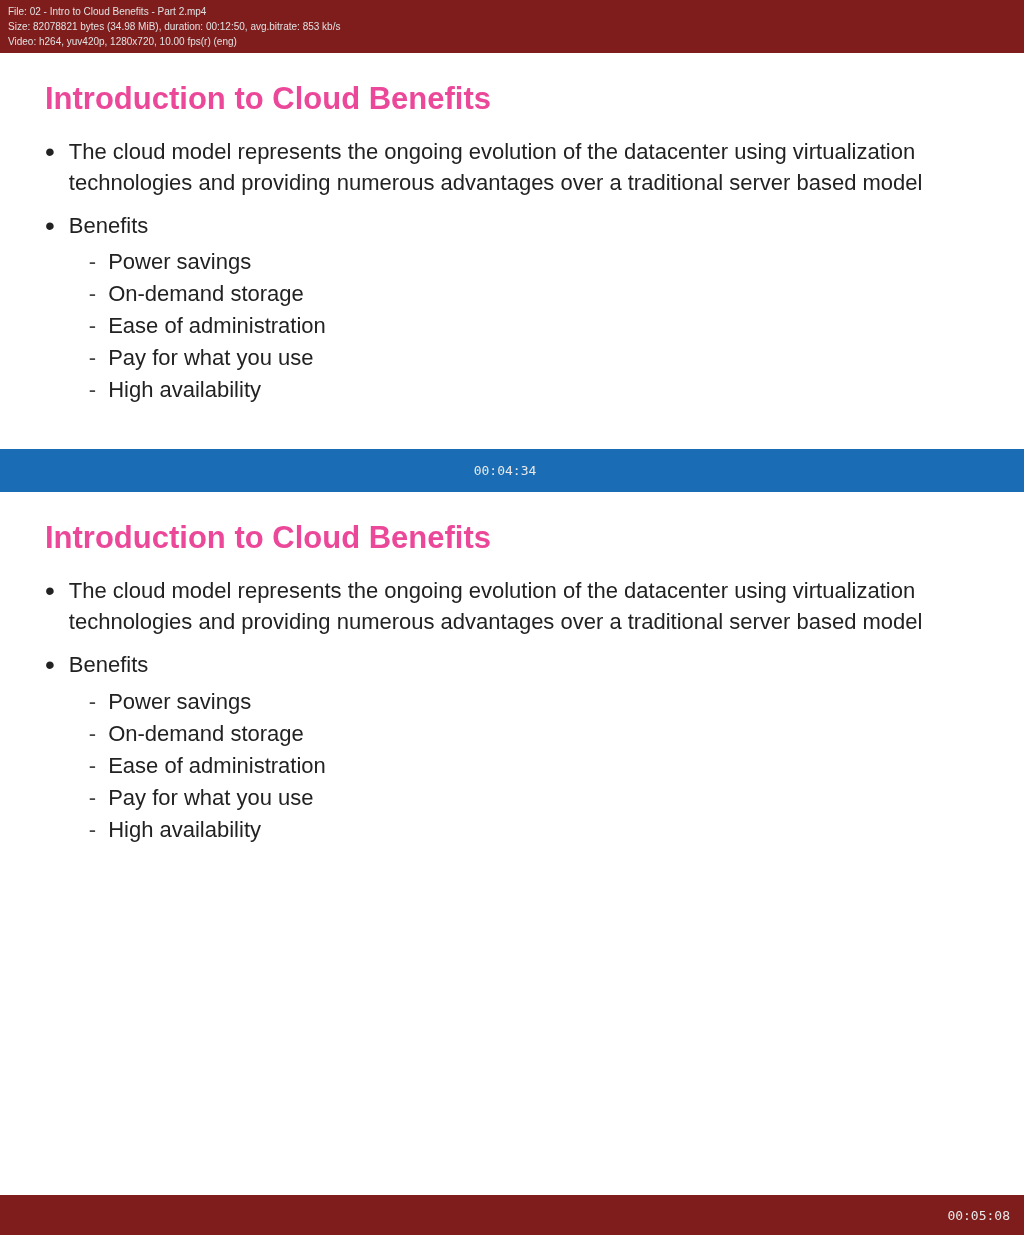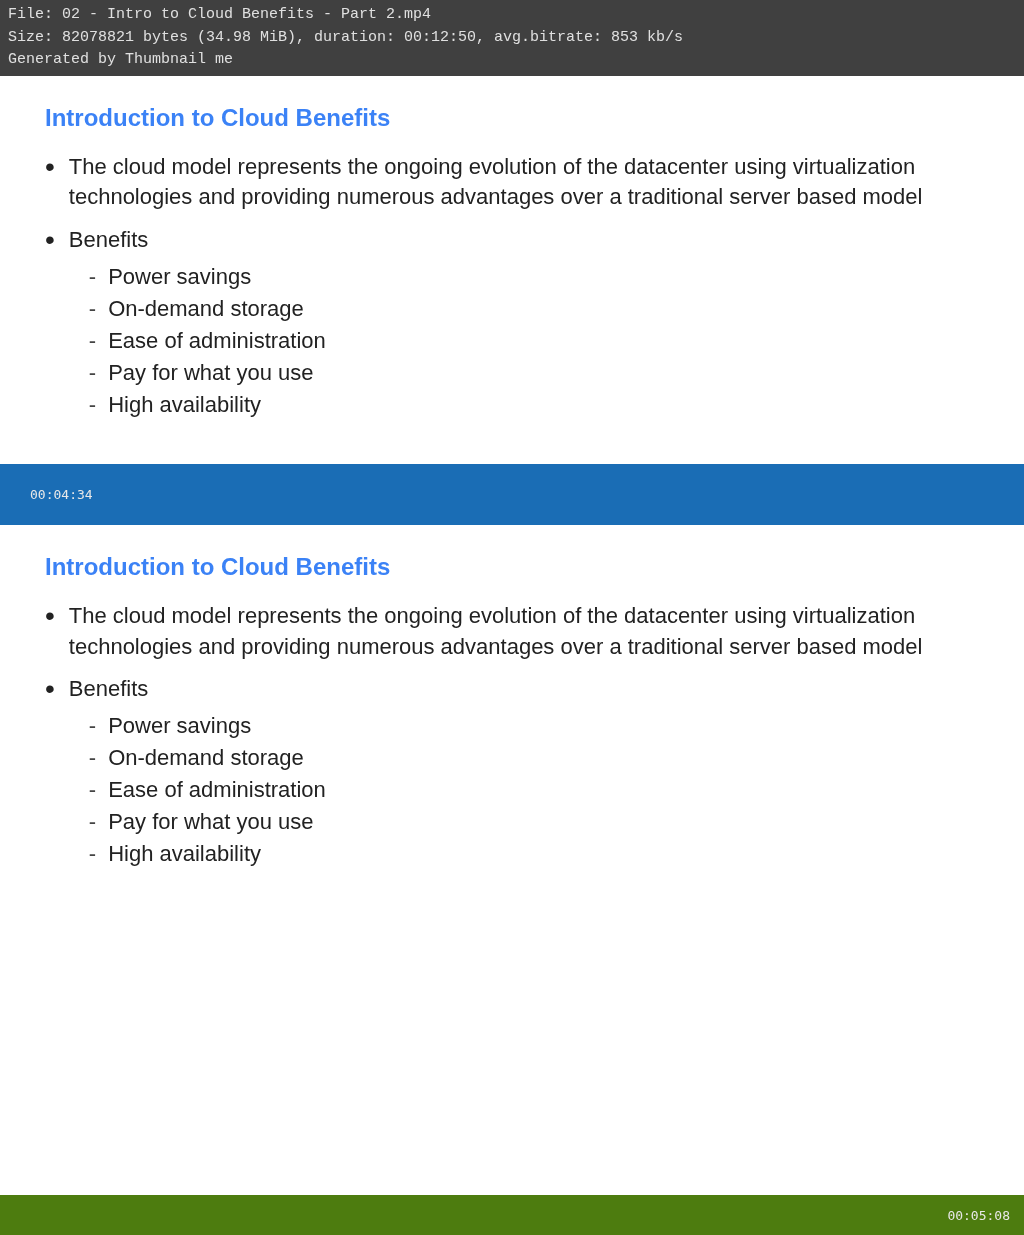--- a/index.html
+++ b/index.html
@@ -11,37 +11,37 @@
     body {
       width: 1024px;
       height: 1235px;
       background: #ffffff;
       font-family: 'Segoe UI', Arial, sans-serif;
       overflow: hidden;
     }
 
     
     .metadata-bar {
-      background: #404040;
+      background: #7f1d1d;
       color: #e0e0e0;
-      font-size: 15px;
-      font-family: Liberation Mono, monospace;
+      font-size: 10px;
+      font-family: Liberation Sans, sans-serif;
       padding: 4px 8px;
       line-height: 1.5;
     }
 
     
     .slide {
       background: #ffffff;
       padding: 30px 45px 30px 45px;
     }
 
     .slide-title {
-      color: #3b82f6;
-      font-size: 24px;
+      color: #ec4899;
+      font-size: 31px;
       font-weight: bold;
       margin-bottom: 20px;
     }
 
     .bullet-list {
       list-style: none;
       padding: 0;
       margin: 0;
     }
 
@@ -81,38 +81,37 @@
 
     .sub-dash {
       margin-right: 12px;
       color: #444;
       flex-shrink: 0;
     }
 
     
     .divider-bar {
       background: #1a6db5;
-      height: 61px;
+      height: 43px;
       width: 100%;
       display: flex;
       align-items: center;
-      justify-content: flex-start;
+      justify-content: center;
       padding-right: 14px;
-      padding-left: 30px;
     }
 
     .timestamp {
       color: #e8e8e8;
       font-size: 13px;
       font-family: monospace;
     }
 
     
     .bottom-bar {
-      background: #4d7c0f;
+      background: #7f1d1d;
       height: 40px;
       width: 100%;
       display: flex;
       align-items: center;
       justify-content: flex-end;
       padding-right: 14px;
       position: absolute;
       bottom: 0;
       left: 0;
     }
@@ -130,21 +129,21 @@
     }
   </style>
 </head>
 <body>
 
 <div class="page-wrapper">
 
   <div class="metadata-bar">
     <div>File: 02 - Intro to Cloud Benefits - Part 2.mp4</div>
     <div>Size: 82078821 bytes (34.98 MiB), duration: 00:12:50, avg.bitrate: 853 kb/s</div>
-    <div>Generated by Thumbnail me</div>
+    <div>Video: h264, yuv420p, 1280x720, 10.00 fps(r) (eng)</div>
   </div>
 
   <div class="slide" style="padding-top: 28px; padding-bottom: 28px;">
     <div class="slide-title">Introduction to Cloud Benefits</div>
     <ul class="bullet-list">
       <li>
         <span class="bullet-dot">•</span>
         <span class="bullet-text">The cloud model represents the ongoing evolution of the datacenter using virtualization technologies and providing numerous advantages over a traditional server based model</span>
       </li>
       <li>

